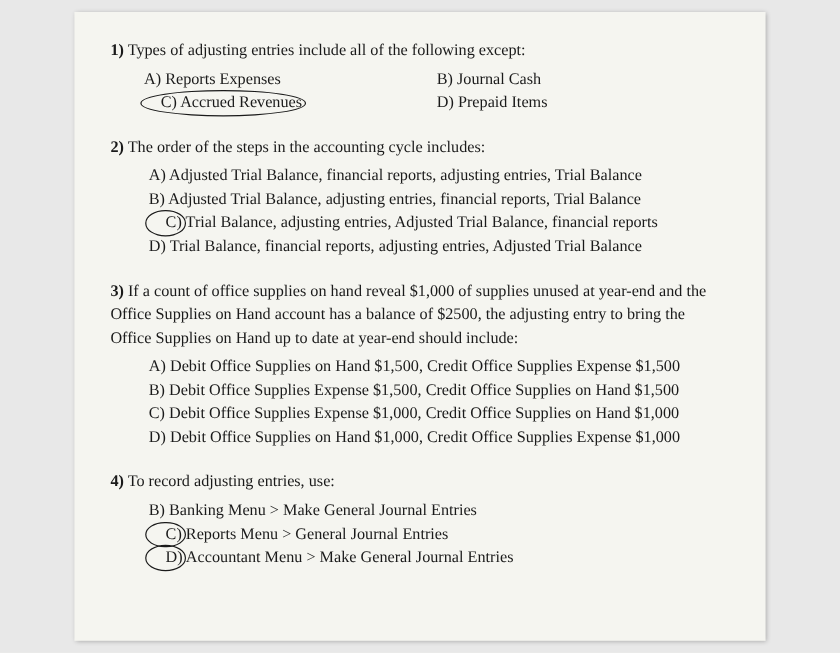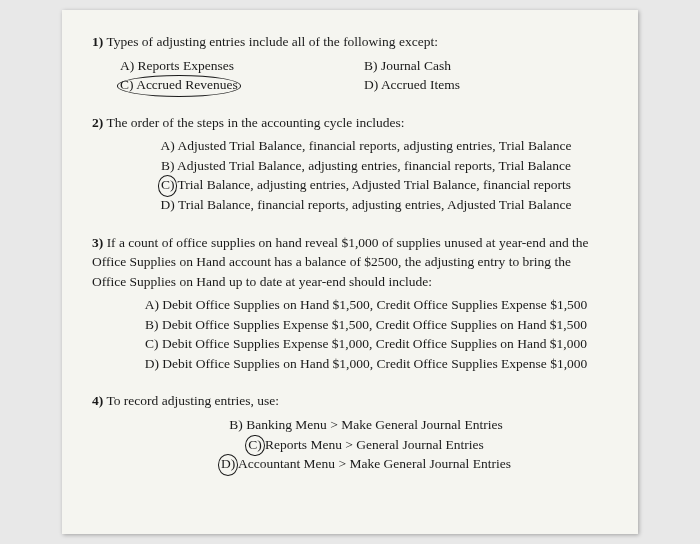--- a/index.html
+++ b/index.html
@@ -45,30 +45,30 @@
       row-gap: 0px;
     }
 
     .option-item {
       line-height: 1.45;
       position: relative;
     }
 
     .options-list {
       margin-left: 32px;
-      text-align: center;
     }
 
     .options-list .option-item {
       line-height: 1.45;
     }
 
     .circled {
       display: inline-block;
       position: relative;
+      padding-left: 14px;
     }
 
     .circled::before {
       content: '';
       position: absolute;
       left: -3px;
       top: 0px;
       width: calc(100% + 4px);
       height: 100%;
       border: 1.5px solid #1a1a1a;
@@ -86,21 +86,21 @@
 <div class="page-container">
 
   <div class="question-block">
     <div class="question-text">
       <strong>1)</strong> Types of adjusting entries include all of the following except:
     </div>
     <div class="options-grid-2col">
       <div class="option-item">A) Reports Expenses</div>
       <div class="option-item">B) Journal Cash</div>
       <div class="option-item"><span class="circled">C) Accrued Revenues</span></div>
-      <div class="option-item">D) Accrued Items</div>
+      <div class="option-item">D) Prepaid Items</div>
     </div>
   </div>
 
   <div class="question-block">
     <div class="question-text">
       <strong>2)</strong> The order of the steps in the accounting cycle includes:
     </div>
     <div class="options-list">
       <div class="option-item">A) Adjusted Trial Balance, financial reports, adjusting entries, Trial Balance</div>
       <div class="option-item">B) Adjusted Trial Balance, adjusting entries, financial reports, Trial Balance</div>

